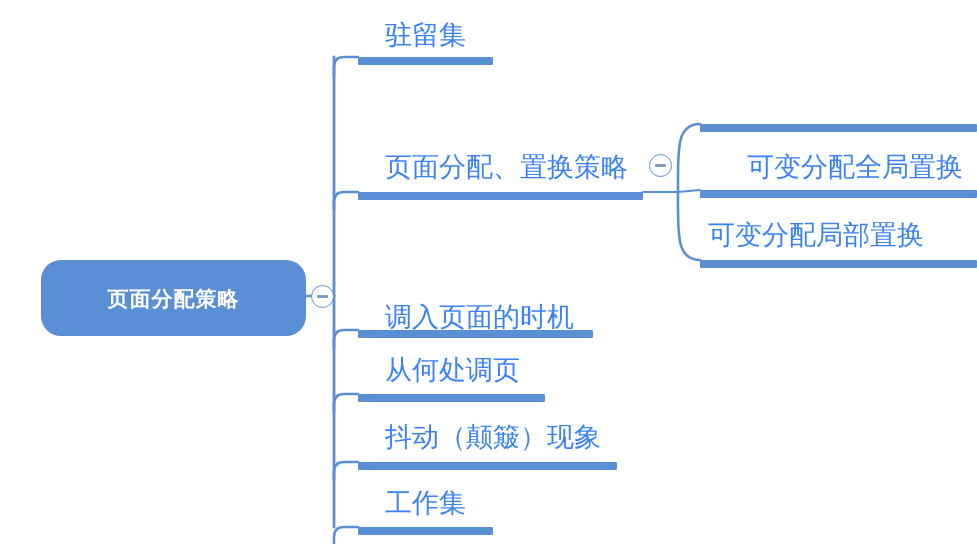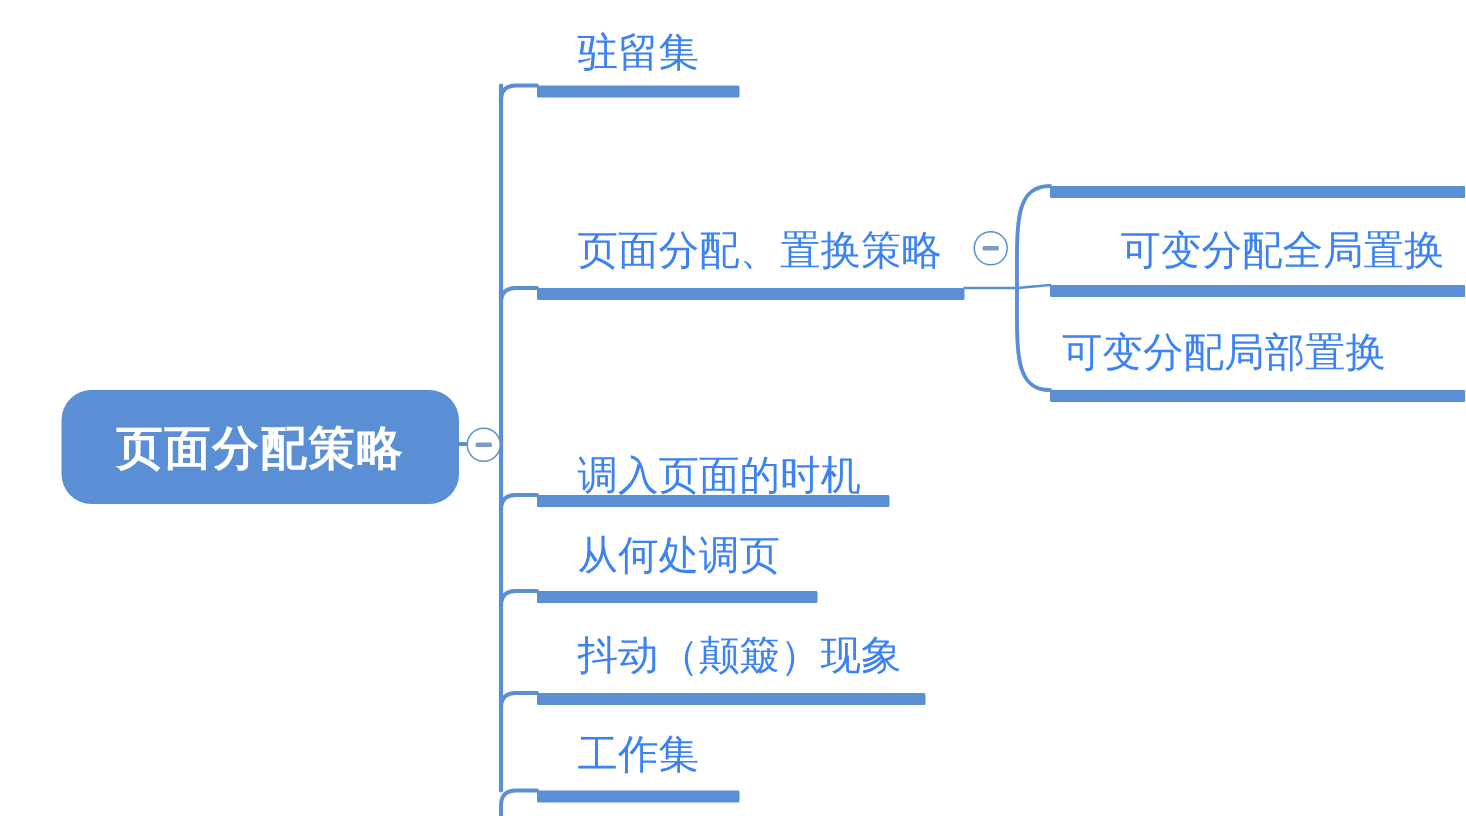--- a/index.html
+++ b/index.html
@@ -36,21 +36,21 @@
     height: 76px;
     border-radius: 20px;
     background: #5B8FD5;
     box-sizing: border-box;
     display: flex;
     align-items: center;
     justify-content: center;
   }
   .root-label {
     color: #ffffff;
-    font-size: 31px;
+    font-size: 21px;
     font-weight: bold;
     letter-spacing: 1px;
     line-height: 1;
     white-space: nowrap;
   }
 
   
   .node-label {
     position: absolute;
     color: #3b82f6;

